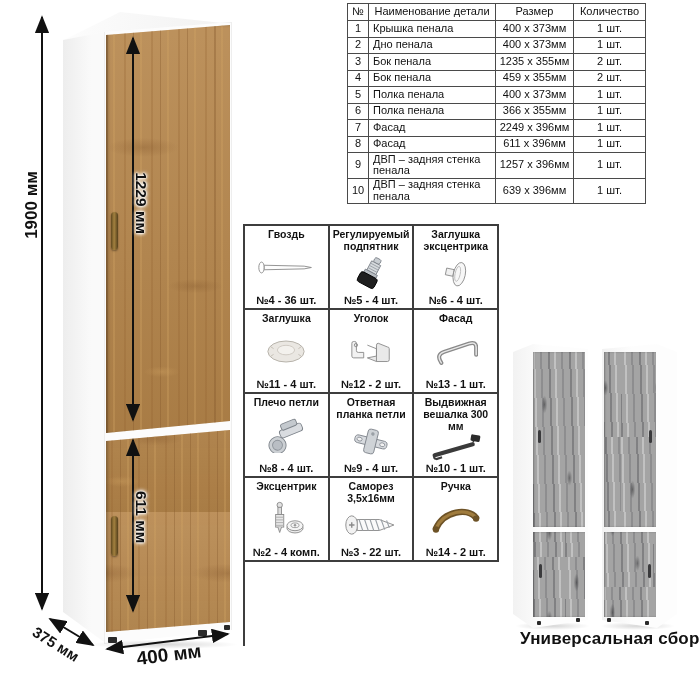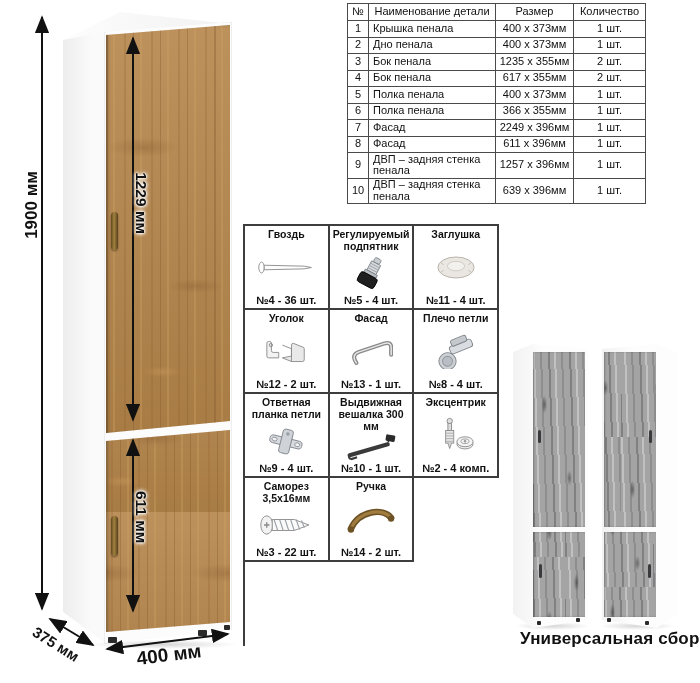--- a/index.html
+++ b/index.html
@@ -131,21 +131,21 @@
     <div>400 x 373мм</div>
     <div>1 шт.</div>
 
     <div>3</div>
     <div class="cell-name">Бок пенала</div>
     <div>1235 x 355мм</div>
     <div>2 шт.</div>
 
     <div>4</div>
     <div class="cell-name">Бок пенала</div>
-    <div>617 x 355мм</div>
+    <div>459 x 355мм</div>
     <div>2 шт.</div>
 
     <div>5</div>
     <div class="cell-name">Полка пенала</div>
     <div>400 x 373мм</div>
     <div>1 шт.</div>
 
     <div>6</div>
     <div class="cell-name">Полка пенала</div>
     <div>366 x 355мм</div>
@@ -194,20 +194,33 @@
               <rect x="14" y="7" width="12" height="12" fill="#d6dadd" stroke="#7d838a"></rect>
               <path d="M14 10 h12 M14 13 h12 M14 16 h12" stroke="#9aa0a6"></path>
               <rect x="12" y="19" width="16" height="4" fill="#b7bcc1" stroke="#7d838a"></rect>
               <rect x="9" y="23" width="22" height="13" rx="3" fill="#1f1f1f" stroke="#000"></rect>
             </g>
           </svg>
       </div>
       <div class="hw-count">№5 - 4 шт.</div>
     </div>
 
+    <div class="hw-cell">
+      <div class="hw-label">Заглушка эксцентрика</div>
+      <div class="hw-icon">
+        <svg viewBox="0 0 40 36" width="34" height="31">
+            <g transform="rotate(12 20 18)">
+              <rect x="8" y="14" width="9" height="8" fill="#f0f0f0" stroke="#8a8a8a"></rect>
+              <ellipse cx="24" cy="18" rx="7" ry="14" fill="#f7f7f7" stroke="#8a8a8a"></ellipse>
+              <ellipse cx="22" cy="18" rx="3" ry="9" fill="none" stroke="#bbb"></ellipse>
+            </g>
+          </svg>
+      </div>
+      <div class="hw-count">№6 - 4 шт.</div>
+    </div>
 
     <div class="hw-cell">
       <div class="hw-label">Заглушка</div>
       <div class="hw-icon">
         <svg viewBox="0 0 44 28" width="42" height="27">
             <ellipse cx="22" cy="14" rx="19" ry="11" fill="#eae7e2" stroke="#b5b0a8"></ellipse>
             <ellipse cx="22" cy="12.5" rx="9" ry="5" fill="#f3f1ed" stroke="#cfcac2"></ellipse>
             <path d="M6 9 l3 2 M38 9 l-3 2 M6 19 l3 -2 M38 19 l-3 -2" stroke="#c3beb5"></path>
           </svg>
       </div>

